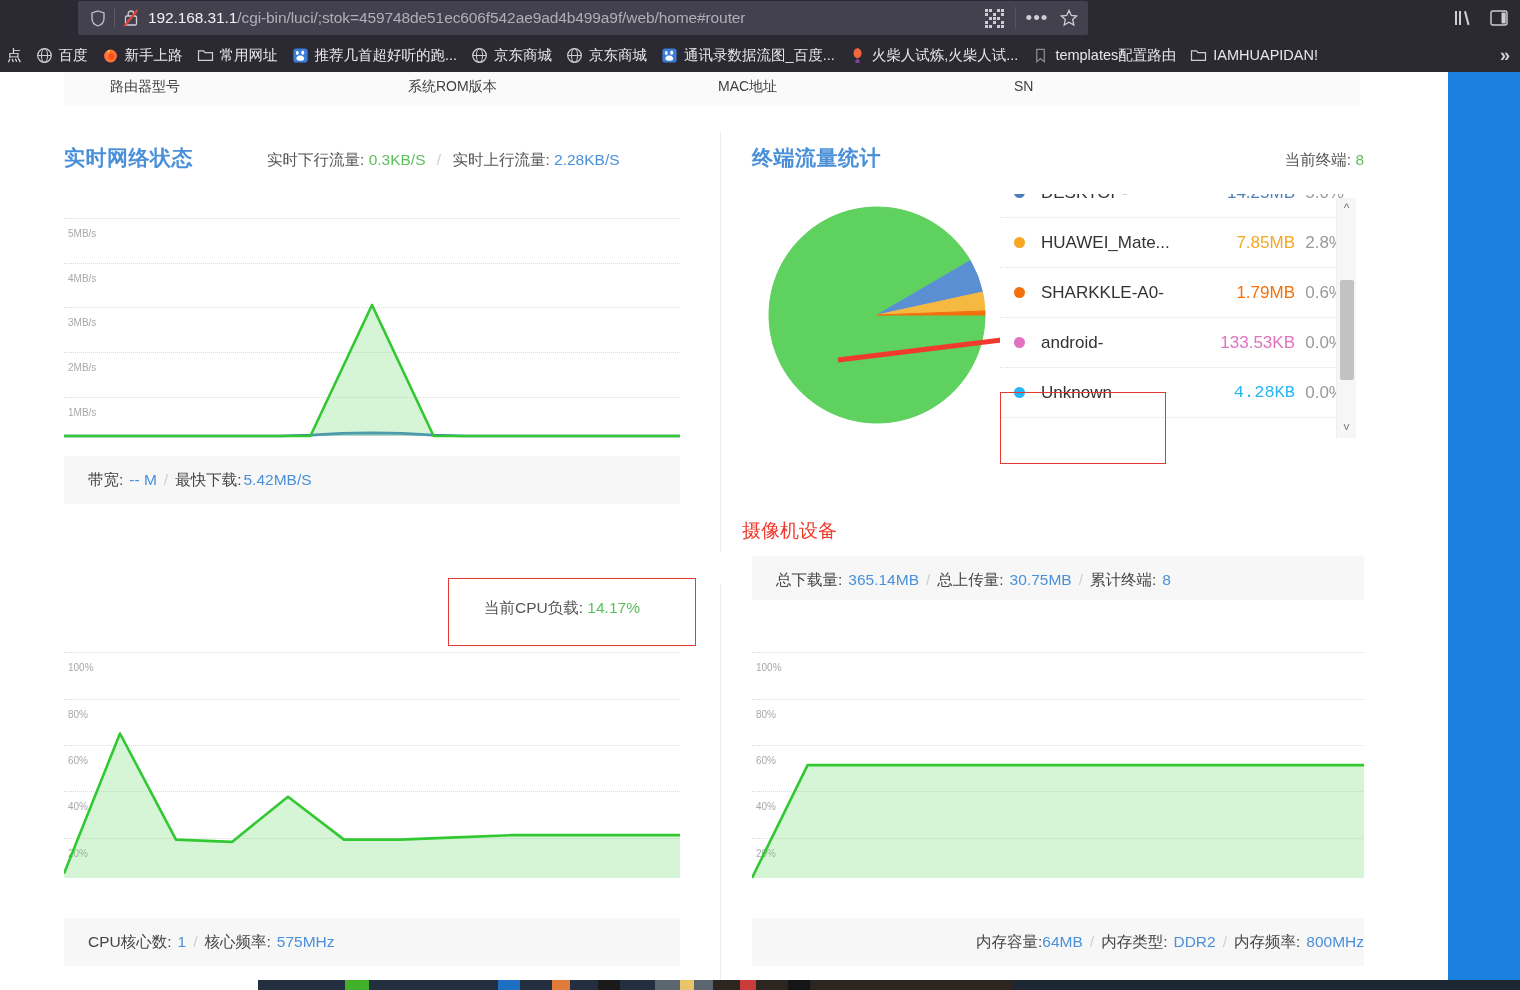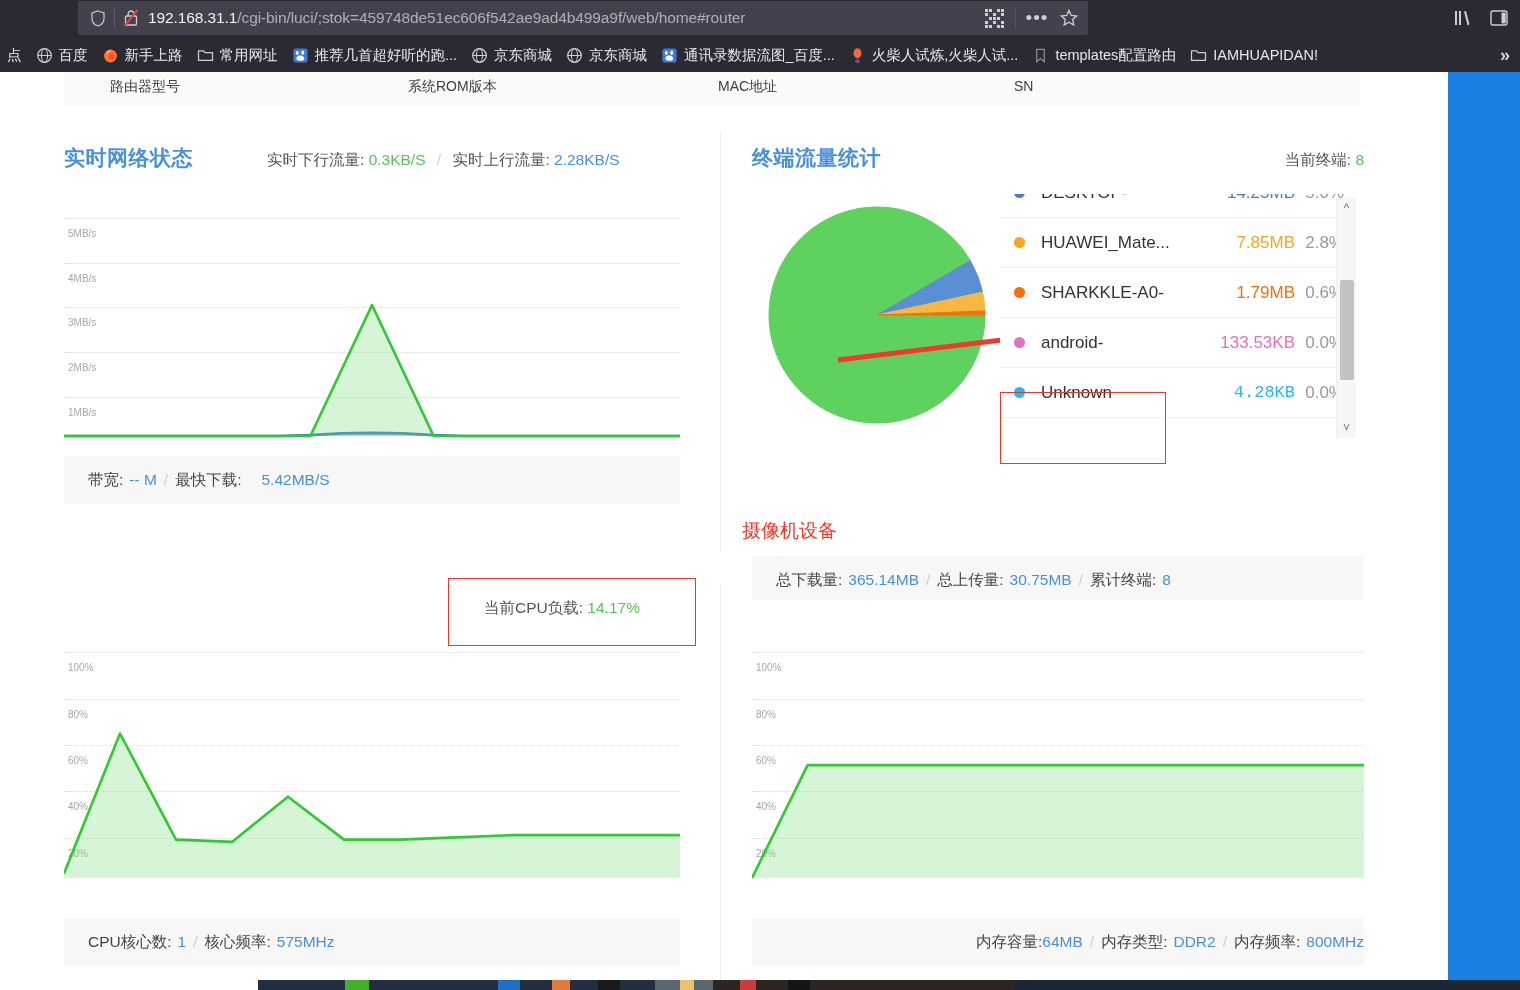--- a/index.html
+++ b/index.html
@@ -350,21 +350,21 @@
             <path d="M0.0,246.0 L30.8,246.0 L61.6,246.0 L92.4,246.0 L123.2,246.0 L154.0,246.0 L184.8,246.0 L215.6,246.0 L246.4,246.0 L277.2,180.5 L308.0,115.0 L338.8,180.5 L369.6,246.0 L400.4,246.0 L431.2,246.0 L462.0,246.0 L492.8,246.0 L523.6,246.0 L554.4,246.0 L585.2,246.0 L616.0,246.0 L616.0,246 L0.0,246 Z" fill="rgba(120,220,120,0.30)"></path>
             <path d="M0.0,246.0 L30.8,246.0 L61.6,246.0 L92.4,246.0 L123.2,246.0 L154.0,246.0 L184.8,246.0 L215.6,246.0 L246.4,246.0 L277.2,180.5 L308.0,115.0 L338.8,180.5 L369.6,246.0 L400.4,246.0 L431.2,246.0 L462.0,246.0 L492.8,246.0 L523.6,246.0 L554.4,246.0 L585.2,246.0 L616.0,246.0" fill="none" stroke="#32c832" stroke-width="2.6" stroke-linejoin="round"></path>
           </svg>
         </div>
 
       <div class="footbar" style="left:0; top:312px; width:616px; height:48px;">
         <span>带宽:</span>
         <span class="vb" style="margin-left:6px;">-- M</span>
         <span class="sep">/</span>
         <span>最快下载:</span>
-        <span class="vb" style="margin-left:20px;">5.42MB/S</span>
+        <span class="vb" style="margin-left:2px;">5.42MB/S</span>
       </div>
     </div>
 
     <div class="card" style="left:752px; top:72px; width:612px;">
       <div class="card-hd">
         <div class="card-title">终端流量统计</div>
         <div class="hd-stat" style="margin-left:auto;">
           <span>当前终端:</span>
           <span class="v">8</span>
         </div>

